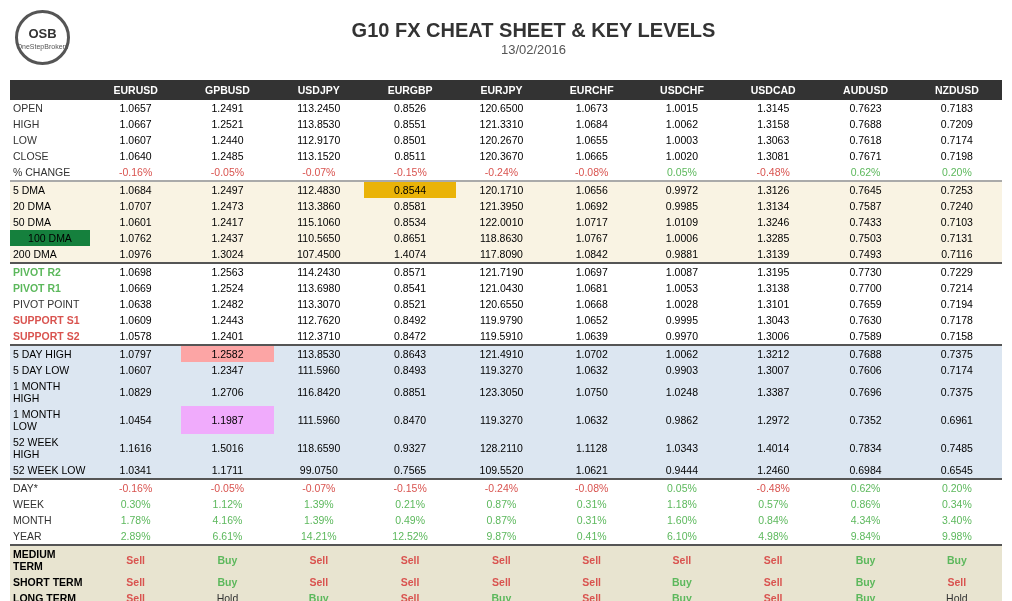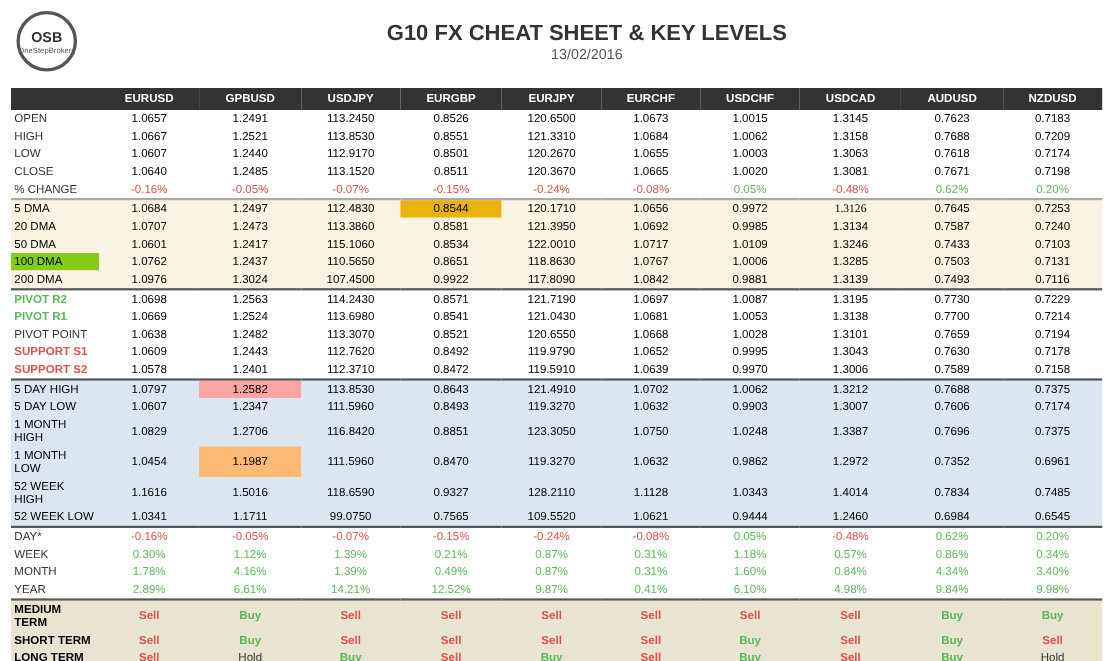--- a/index.html
+++ b/index.html
@@ -205,21 +205,21 @@
         </tr>
         <tr style="background: rgb(249, 243, 227);">
           <td style="background: rgb(249, 243, 227); text-align: left;">5 DMA</td>
           <td style="background: rgb(249, 243, 227);">1.0684</td>
           <td style="background: rgb(249, 243, 227);">1.2497</td>
           <td style="background: rgb(249, 243, 227);">112.4830</td>
           <td style="background: #eab308;">0.8544</td>
           <td style="background: rgb(249, 243, 227);">120.1710</td>
           <td style="background: rgb(249, 243, 227);">1.0656</td>
           <td style="background: rgb(249, 243, 227);">0.9972</td>
-          <td style="background: rgb(249, 243, 227); font-family: Liberation Serif, serif;">1.3126</td>
+          <td style="background: rgb(249, 243, 227);">1.3126</td>
           <td style="background: rgb(249, 243, 227);">0.7645</td>
           <td style="background: rgb(249, 243, 227);">0.7253</td>
         </tr>
         <tr style="background: rgb(249, 243, 227);">
           <td style="background: rgb(249, 243, 227); text-align: left;">20 DMA</td>
           <td style="background: rgb(249, 243, 227);">1.0707</td>
           <td style="background: rgb(249, 243, 227);">1.2473</td>
           <td style="background: rgb(249, 243, 227);">113.3860</td>
           <td style="background: rgb(249, 243, 227);">0.8581</td>
           <td style="background: rgb(249, 243, 227);">121.3950</td>
@@ -236,38 +236,38 @@
           <td style="background: rgb(249, 243, 227);">115.1060</td>
           <td style="background: rgb(249, 243, 227);">0.8534</td>
           <td style="background: rgb(249, 243, 227);">122.0010</td>
           <td style="background: rgb(249, 243, 227);">1.0717</td>
           <td style="background: rgb(249, 243, 227);">1.0109</td>
           <td style="background: rgb(249, 243, 227);">1.3246</td>
           <td style="background: rgb(249, 243, 227);">0.7433</td>
           <td style="background: rgb(249, 243, 227);">0.7103</td>
         </tr>
         <tr style="background: rgb(249, 243, 227);">
-          <td style="background: #84cc16; text-align: left;">100 DMA</td>
+          <td style="background: #15803d; text-align: center;">100 DMA</td>
           <td style="background: rgb(249, 243, 227);">1.0762</td>
           <td style="background: rgb(249, 243, 227);">1.2437</td>
           <td style="background: rgb(249, 243, 227);">110.5650</td>
           <td style="background: rgb(249, 243, 227);">0.8651</td>
           <td style="background: rgb(249, 243, 227);">118.8630</td>
           <td style="background: rgb(249, 243, 227);">1.0767</td>
           <td style="background: rgb(249, 243, 227);">1.0006</td>
           <td style="background: rgb(249, 243, 227);">1.3285</td>
           <td style="background: rgb(249, 243, 227);">0.7503</td>
           <td style="background: rgb(249, 243, 227);">0.7131</td>
         </tr>
         <tr style="background: rgb(249, 243, 227);">
           <td style="background: rgb(249, 243, 227); text-align: left;">200 DMA</td>
           <td style="background: rgb(249, 243, 227);">1.0976</td>
           <td style="background: rgb(249, 243, 227);">1.3024</td>
           <td style="background: rgb(249, 243, 227);">107.4500</td>
-          <td style="background: rgb(249, 243, 227);">0.9922</td>
+          <td style="background: rgb(249, 243, 227);">1.4074</td>
           <td style="background: rgb(249, 243, 227);">117.8090</td>
           <td style="background: rgb(249, 243, 227);">1.0842</td>
           <td style="background: rgb(249, 243, 227);">0.9881</td>
           <td style="background: rgb(249, 243, 227);">1.3139</td>
           <td style="background: rgb(249, 243, 227);">0.7493</td>
           <td style="background: rgb(249, 243, 227);">0.7116</td>
         </tr>
         <tr>
           <td style="border-top: 2px solid rgb(85, 85, 85); padding: 0px; height: 1px;"></td>
           <td style="border-top: 2px solid rgb(85, 85, 85); padding: 0px; height: 1px;"></td>
@@ -394,31 +394,31 @@
           <td style="background: rgb(220, 230, 241);">123.3050</td>
           <td style="background: rgb(220, 230, 241);">1.0750</td>
           <td style="background: rgb(220, 230, 241);">1.0248</td>
           <td style="background: rgb(220, 230, 241);">1.3387</td>
           <td style="background: rgb(220, 230, 241);">0.7696</td>
           <td style="background: rgb(220, 230, 241);">0.7375</td>
         </tr>
         <tr style="background: rgb(220, 230, 241);">
           <td style="background: rgb(220, 230, 241); text-align: left;">1 MONTH LOW</td>
           <td style="background: rgb(220, 230, 241);">1.0454</td>
-          <td style="background: #fdba74;">1.1987</td>
+          <td style="background: #f0abfc;">1.1987</td>
           <td style="background: rgb(220, 230, 241);">111.5960</td>
           <td style="background: rgb(220, 230, 241);">0.8470</td>
           <td style="background: rgb(220, 230, 241);">119.3270</td>
           <td style="background: rgb(220, 230, 241);">1.0632</td>
           <td style="background: rgb(220, 230, 241);">0.9862</td>
           <td style="background: rgb(220, 230, 241);">1.2972</td>
           <td style="background: rgb(220, 230, 241);">0.7352</td>
           <td style="background: rgb(220, 230, 241);">0.6961</td>
         </tr>
-        <tr style="background: #e5e5e5;">
+        <tr style="background: #000000;">
           <td style="background: rgb(220, 230, 241); text-align: left;">52 WEEK HIGH</td>
           <td style="background: rgb(220, 230, 241);">1.1616</td>
           <td style="background: rgb(220, 230, 241);">1.5016</td>
           <td style="background: rgb(220, 230, 241);">118.6590</td>
           <td style="background: rgb(220, 230, 241);">0.9327</td>
           <td style="background: rgb(220, 230, 241);">128.2110</td>
           <td style="background: rgb(220, 230, 241);">1.1128</td>
           <td style="background: rgb(220, 230, 241);">1.0343</td>
           <td style="background: rgb(220, 230, 241);">1.4014</td>
           <td style="background: rgb(220, 230, 241);">0.7834</td>

